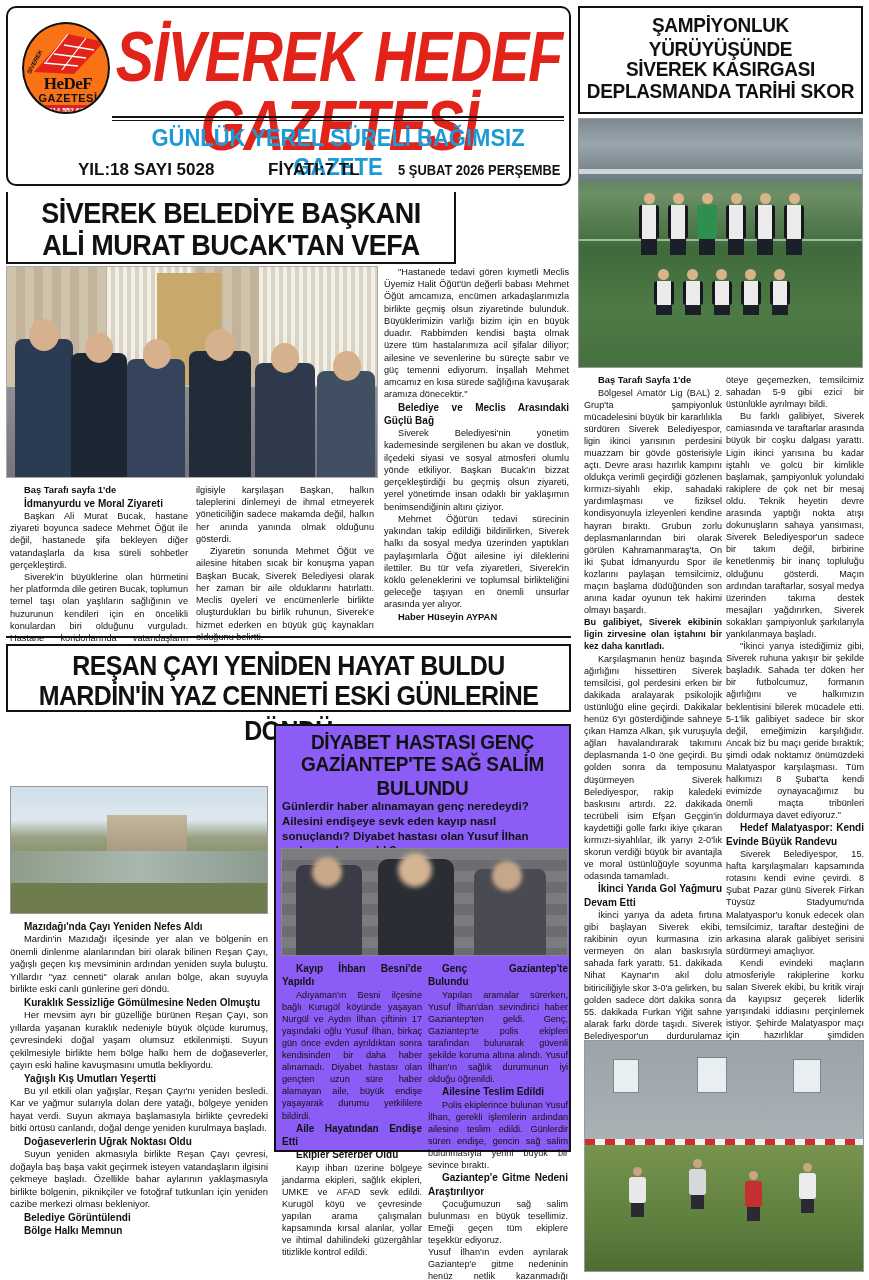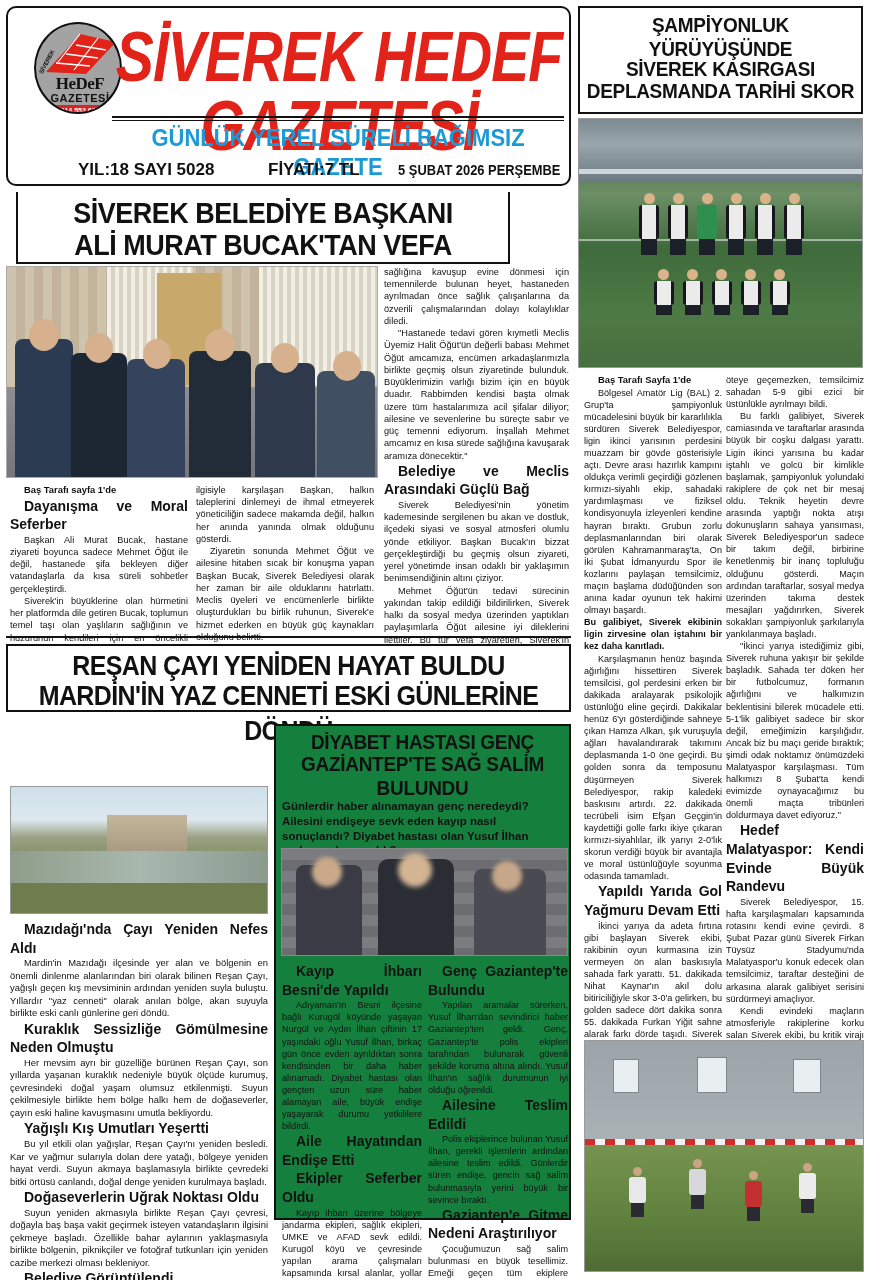--- a/index.html
+++ b/index.html
@@ -10,22 +10,22 @@
     overflow: hidden;
   }
   .page { position: relative; width: 869px; height: 1280px; background: #fff; padding: 4px; }
 
   
   .masthead {
     position: absolute; left: 6px; top: 6px; width: 565px; height: 180px;
     border: 2px solid #111; border-radius: 10px; background: #fff; overflow: hidden;
   }
   .logo-badge {
-    position: absolute; left: 26px; top: 14px; width: 88px; height: 92px;
-    border: 2px solid #111; border-radius: 50%; background:#a3a3a3; overflow:hidden;
+    position: absolute; left: 14px; top: 14px; width: 88px; height: 92px;
+    border: 2px solid #111; border-radius: 50%; background:#f97316; overflow:hidden;
   }
   .logo-roof { position:absolute; left:4px; top:8px; width:80px; height:42px; }
   .logo-hedef {
     position:absolute; left:0; top:50px; width:88px; text-align:center;
     font-family:"Liberation Serif", serif; font-weight:bold; font-size:17px; color:#111; letter-spacing:-0.5px;
   }
   .logo-gaz {
     position:absolute; left:0; top:68px; width:88px; text-align:center;
     font-weight:bold; font-size:11px; color:#111; letter-spacing:0.5px;
   }
@@ -81,21 +81,21 @@
   .plyr .head { width:11px; height:11px; border-radius:50%; background:#d9b48a; margin:0 auto; }
   .plyr .body { width:20px; height:34px; background:#ebebeb; margin:1px auto 0; border-radius:3px;
     border-left:3px solid #16161c; border-right:3px solid #16161c; }
   .plyr .legs { width:16px; height:16px; background:#1b2028; margin:0 auto; }
   .plyr.k .body { background:#2f8f4e; border-color:#2f8f4e; }
   .plyr.crouch .body { height:24px; }
   .plyr.crouch .legs { height:10px; }
 
   
   .main-head {
-    position:absolute; left:16px; top:192px; width:494px; height:72px;
+    position:absolute; left:6px; top:192px; width:450px; height:72px;
     border:2px solid #111; border-top:none; background:#fff; padding:4px 6px 0;
   }
   .main-head div {
     text-align:center; font-weight:bold; font-size:27px; color:#111;
     line-height:1.18; letter-spacing:-0.5px; transform:scaleY(1.12); transform-origin:center top;
   }
 
   
   .main-art { position:absolute; left:6px; top:266px; width:565px; height:370px; }
   .main-photo {
@@ -109,21 +109,21 @@
     background: repeating-linear-gradient(90deg,#f2efe6 0 4px,#d9d3c4 4px 8px); }
   .hp-door { position:absolute; left:150px; top:6px; width:64px; height:112px; background:#c9a86b; }
   .hp-bed { position:absolute; left:0; top:120px; width:372px; height:92px;
     background: linear-gradient(#8e8d93 0%, #76757b 100%); }
   .hp-person { position:absolute; border-radius:8px 8px 2px 2px; }
   .hp-head { position:absolute; border-radius:50%; background:#d7b18d; }
 
   .col { position:absolute; font-size:9.2px; line-height:1.33; color:#111; text-align:justify; }
   .col p { margin:0 0 0 0; text-indent:14px; }
   .col p.noind { text-indent:0; }
-  .sub-h { font-weight:bold; font-size:14px; text-indent:0; margin-top:1px; }
+  .sub-h { font-weight:bold; font-size:10px; text-indent:0; margin-top:1px; }
   .byline { font-weight:bold; font-size:9.4px; text-indent:0; }
 
   .m-c1 { left:4px; top:218px; width:178px; }
   .m-c2 { left:190px; top:218px; width:178px; }
   .m-c3 { left:378px; top:0px; width:185px; }
 
   
   .resan-head {
     position:absolute; left:6px; top:644px; width:565px; height:68px;
     border:2px solid #111; background:#fff; padding:2px 4px 0;
@@ -144,22 +144,22 @@
   .rp-water { position:absolute; left:0; top:64px; width:258px; height:34px;
     background: linear-gradient(90deg,#8f9d8a,#a9b8ae,#8a9a8f); }
   .rp-stone { position:absolute; left:96px; top:28px; width:80px; height:44px;
     background: linear-gradient(#c3b69b,#a2957c); }
   .rp-field { position:absolute; left:0; top:96px; width:258px; height:32px; background:#6e7c4e; }
 
   .r-c1 { left:10px; top:920px; width:258px; font-size:9.4px; }
 
   
   .diy-box {
-    position:absolute; left:274px; top:724px; width:297px; height:496px;
-    border:2px solid #111; background:#15803d;
+    position:absolute; left:274px; top:724px; width:297px; height:428px;
+    border:2px solid #111; background:#8b5cf6;
   }
   .diy-head { padding:4px 5px 0; }
   .diy-head div { text-align:center; font-weight:bold; font-size:19px; color:#111;
     line-height:1.17; letter-spacing:-0.3px; transform:scaleY(1.1); transform-origin:center top; }
   .diy-lead { padding:2px 6px 0; font-size:11.5px; font-weight:bold; line-height:1.3; color:#111; }
   .diy-photo {
     position:absolute; left:5px; top:122px; width:287px; height:108px; overflow:hidden;
     background: linear-gradient(#6e6e72 0%, #8a8a8e 40%, #5d5d61 100%); border:1px solid #888;
   }
   .dp-wall { position:absolute; left:0; top:0; width:287px; height:108px;
@@ -319,31 +319,30 @@
       <div class="hp-person" style="left:182px;top:84px;width:62px;height:128px;background:#222b38;"></div>
       <div class="hp-head" style="left:198px;top:62px;width:30px;height:32px;"></div>
       <div class="hp-person" style="left:248px;top:96px;width:60px;height:116px;background:#2e3a4b;"></div>
       <div class="hp-head" style="left:264px;top:76px;width:28px;height:30px;"></div>
       <div class="hp-person" style="left:310px;top:104px;width:58px;height:108px;background:#414f63;"></div>
       <div class="hp-head" style="left:326px;top:84px;width:28px;height:30px;"></div>
     </div>
 
     <div class="col m-c1">
       <p class="byline">Baş Tarafı sayfa 1'de</p>
-      <p class="sub-h">Dayanışma ve Moral Seferber</p>
+      <p class="sub-h">İdmanyurdu ve Moral Ziyareti</p>
       <p>Başkan Ali Murat Bucak, hastane ziyareti boyunca sadece Mehmet Öğüt ile değil, hastanede şifa bekleyen diğer vatandaşlarla da kısa süreli sohbetler gerçekleştirdi.</p>
       <p>Siverek'in büyüklerine olan hürmetini her platformda dile getiren Bucak, toplumun temel taşı olan yaşlıların sağlığının ve huzurunun kendileri için en öncelikli konulardan biri olduğunu vurguladı. Hastane koridorlarında vatandaşların yoğun</p>
     </div>
     <div class="col m-c2">
       <p class="noind">ilgisiyle karşılaşan Başkan, halkın taleplerini dinlemeyi de ihmal etmeyerek yöneticiliğin sadece makamda değil, halkın her anında yanında olmak olduğunu gösterdi.</p>
       <p>Ziyaretin sonunda Mehmet Öğüt ve ailesine hitaben sıcak bir konuşma yapan Başkan Bucak, Siverek Belediyesi olarak her zaman bir aile olduklarını hatırlattı. Meclis üyeleri ve encümenlerle birlikte oluşturdukları bu birlik ruhunun, Siverek'e hizmet ederken en büyük güç kaynakları olduğunu belirtti.</p>
       <p>Mehmet Öğüt'ün bir an önce</p>
     </div>
     <div class="col m-c3">
-      <p class="noind">sağlığına kavuşup evine dönmesi için temennilerde bulunan heyet, hastaneden ayrılmadan önce sağlık çalışanlarına da özverili çalışmalarından dolayı kolaylıklar diledi.</p>
       <p>"Hastanede tedavi gören kıymetli Meclis Üyemiz Halit Öğüt'ün değerli babası Mehmet Öğüt amcamıza, encümen arkadaşlarımızla birlikte geçmiş olsun ziyaretinde bulunduk. Büyüklerimizin varlığı bizim için en büyük duadır. Rabbimden kendisi başta olmak üzere tüm hastalarımıza acil şifalar diliyor; ailesine ve sevenlerine bu süreçte sabır ve güç temenni ediyorum. İnşallah Mehmet amcamız en kısa sürede sağlığına kavuşarak aramıza dönecektir."</p>
       <p class="sub-h">Belediye ve Meclis Arasındaki Güçlü Bağ</p>
       <p>Siverek Belediyesi'nin yönetim kademesinde sergilenen bu akan ve dostluk, ilçedeki siyasi ve sosyal atmosferi olumlu yönde etkiliyor. Başkan Bucak'ın bizzat gerçekleştirdiği bu geçmiş olsun ziyareti, yerel yönetimde insan odaklı bir yaklaşımın benimsendiğinin altını çiziyor.</p>
       <p>Mehmet Öğüt'ün tedavi sürecinin yakından takip edildiği bildirilirken, Siverek halkı da sosyal medya üzerinden yaptıkları paylaşımlarla Öğüt ailesine iyi dileklerini ilettiler. Bu tür vefa ziyaretleri, Siverek'in köklü geleneklerini ve toplumsal birlikteliğini geleceğe taşıyan en önemli unsurlar arasında yer alıyor.</p>
       <p class="byline">Haber Hüseyin AYPAN</p>
     </div>
   </div>
 
   <div class="sep-h" style="top:636px; width:565px;"></div>
 
@@ -406,21 +405,21 @@
       <p class="noind">Yusuf İlhan'ın evden ayrılarak Gaziantep'e gitme nedeninin henüz netlik kazanmadığı öğrenilirken, olayla ilgili soruşturmanın sürdüğü bildirildi.</p>
 
     </div>
   </div>
 
   <div class="col s-c1">
     <p class="byline">Baş Tarafı Sayfa 1'de</p>
     <p>Bölgesel Amatör Lig (BAL) 2. Grup'ta şampiyonluk mücadelesini büyük bir kararlılıkla sürdüren Siverek Belediyespor, ligin ikinci yarısının perdesini muazzam bir gövde gösterisiyle açtı. Devre arası hazırlık kampını oldukça verimli geçirdiği gözlenen kırmızı-siyahlı ekip, sahadaki yardımlaşması ve fiziksel kondisyonuyla izleyenleri kendine hayran bıraktı. Grubun zorlu deplasmanlarından biri olarak görülen Kahramanmaraş'ta, On İki Şubat İdmanyurdu Spor ile kozlarını paylaşan temsilcimiz, maçın başlama düdüğünden son anına kadar oyunun tek hakimi olmayı başardı.</p>
     <p class="noind" style="font-weight:bold;">Bu galibiyet, Siverek ekibinin ligin zirvesine olan iştahını bir kez daha kanıtladı.</p>
     <p>Karşılaşmanın henüz başında ağırlığını hissettiren Siverek temsilcisi, gol perdesini erken bir dakikada aralayarak psikolojik üstünlüğü eline geçirdi. Dakikalar henüz 6'yı gösterdiğinde sahneye çıkan Hamza Alkan, şık vuruşuyla ağları havalandırarak takımını deplasmanda 1-0 öne geçirdi. Bu golden sonra da temposunu düşürmeyen Siverek Belediyespor, rakip kaledeki baskısını artırdı. 22. dakikada tecrübeli isim Efşan Geçgin'in kaydettiği golle farkı ikiye çıkaran kırmızı-siyahlılar, ilk yarıyı 2-0'lık skorun verdiği büyük bir avantajla ve moral üstünlüğüyle soyunma odasında tamamladı.</p>
-    <p class="sub-h">Yapıldı Yarıda Gol Yağmuru Devam Etti</p>
+    <p class="sub-h">İkinci Yarıda Gol Yağmuru Devam Etti</p>
     <p>İkinci yarıya da adeta fırtına gibi başlayan Siverek ekibi, rakibinin oyun kurmasına izin vermeyen ön alan baskısıyla sahada fark yarattı. 51. dakikada Nihat Kaynar'ın akıl dolu bitiriciliğiyle skor 3-0'a gelirken, bu golden sadece dört dakika sonra 55. dakikada Furkan Yiğit sahne alarak farkı dörde taşıdı. Siverek Belediyespor'un durdurulamaz hücum hattı, 64. dakikada Yunus Emre Mest'in golüyle skoru 5-0'a getirerek adeta bir gol şöleni sundu. Rakip takımın tek golü teselli olmaktan</p>
   </div>
   <div class="col s-c2">
     <p class="noind">öteye geçemezken, temsilcimiz sahadan 5-9 gibi ezici bir üstünlükle ayrılmayı bildi.</p>
     <p>Bu farklı galibiyet, Siverek camiasında ve taraftarlar arasında büyük bir coşku dalgası yarattı. Ligin ikinci yarısına bu kadar iştahlı ve golcü bir kimlikle başlamak, şampiyonluk yolundaki rakiplere de çok net bir mesaj oldu. Teknik heyetin devre arasında yaptığı nokta atışı dokunuşların sahaya yansıması, Siverek Belediyespor'un sadece bir takım değil, birbirine kenetlenmiş bir inanç topluluğu olduğunu gösterdi. Maçın ardından taraftarlar, sosyal medya üzerinden takıma destek mesajları yağdırırken, Siverek sokakları şampiyonluk şarkılarıyla yankılanmaya başladı.</p>
     <p>"İkinci yarıya istediğimiz gibi, Siverek ruhuna yakışır bir şekilde başladık. Sahada ter döken her bir futbolcumuz, formanın ağırlığını ve halkımızın beklentisini bilerek mücadele etti. 5-1'lik galibiyet sadece bir skor değil, emeğimizin karşılığıdır. Ancak biz bu maçı geride bıraktık; şimdi odak noktamız önümüzdeki Malatyaspor karşılaşması. Tüm halkımızı 8 Şubat'ta kendi evimizde oynayacağımız bu önemli maçta tribünleri doldurmaya davet ediyoruz."</p>
     <p class="sub-h">Hedef Malatyaspor: Kendi Evinde Büyük Randevu</p>
     <p>Siverek Belediyespor, 15. hafta karşılaşmaları kapsamında rotasını kendi evine çevirdi. 8 Şubat Pazar günü Siverek Firkan Tüysüz Stadyumu'nda Malatyaspor'u konuk edecek olan temsilcimiz, taraftar desteğini de arkasına alarak galibiyet serisini sürdürmeyi amaçlıyor.</p>
     <p>Kendi evindeki maçların atmosferiyle rakiplerine korku salan Siverek ekibi, bu kritik virajı da kayıpsız geçerek liderlik yarışındaki iddiasını perçinlemek istiyor. Şehirde Malatyaspor maçı için hazırlıklar şimdiden başlarken, yönetim ve teknik heyet galibiyete kilitlenmiş durumda.</p>
     <p class="byline">Haber Cengiz KIRTAY</p>

